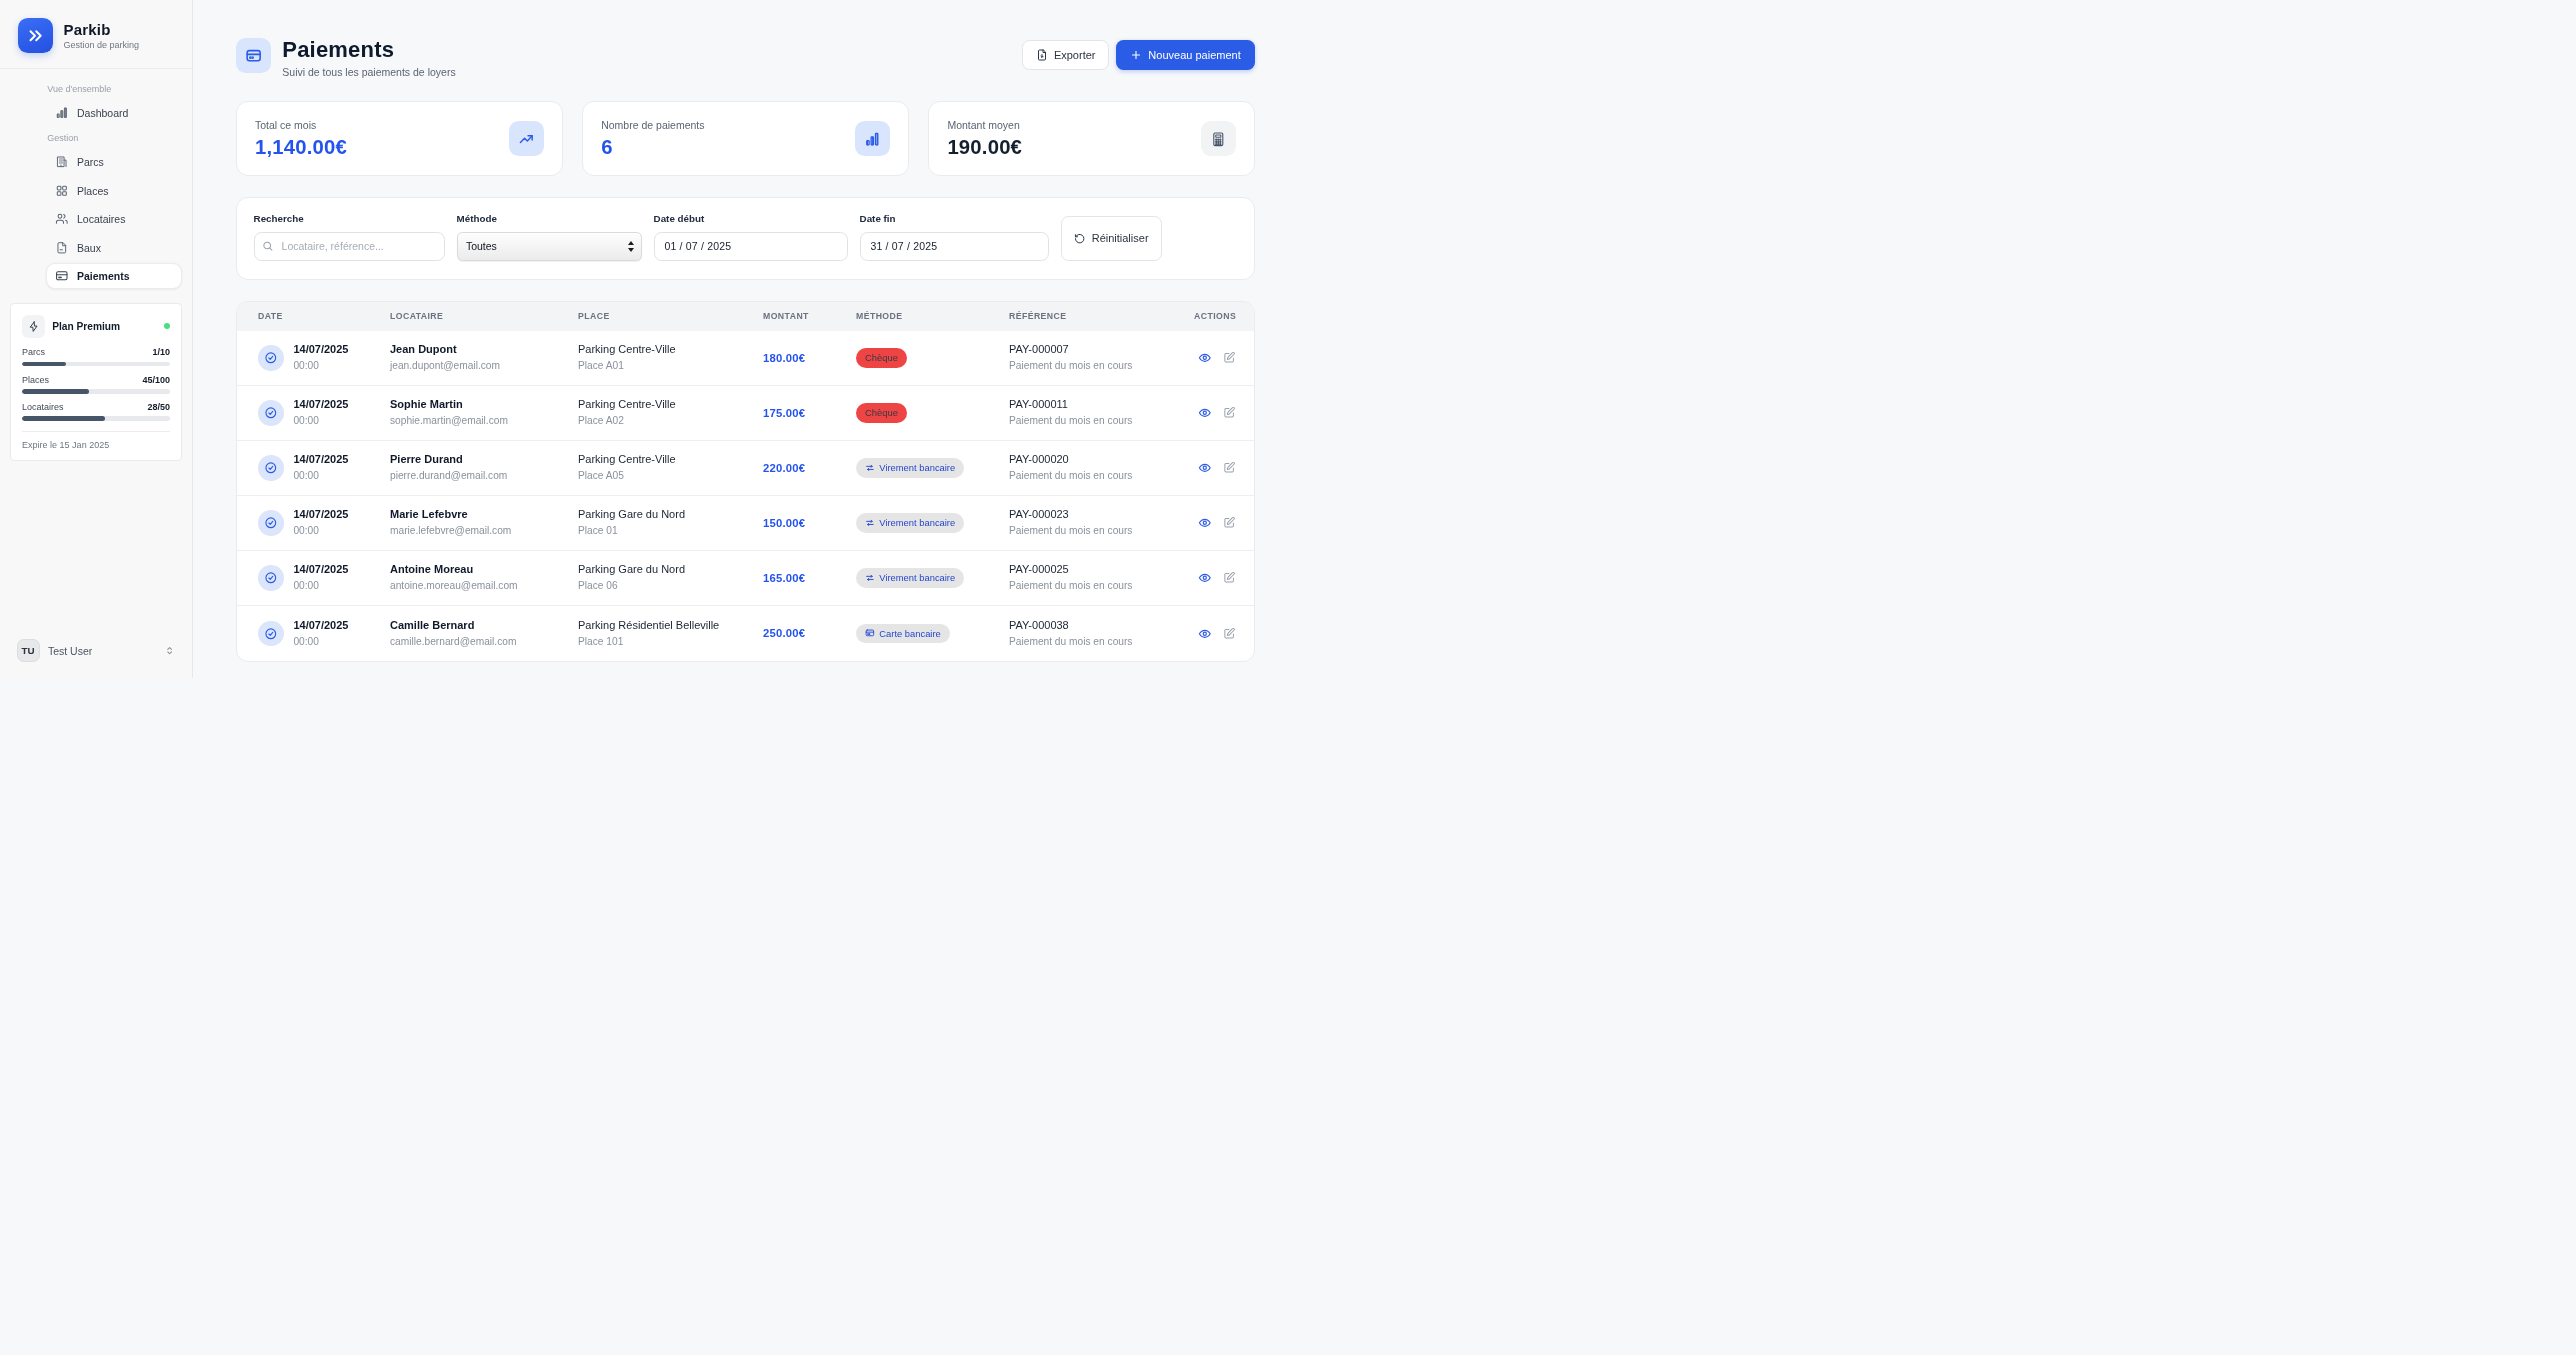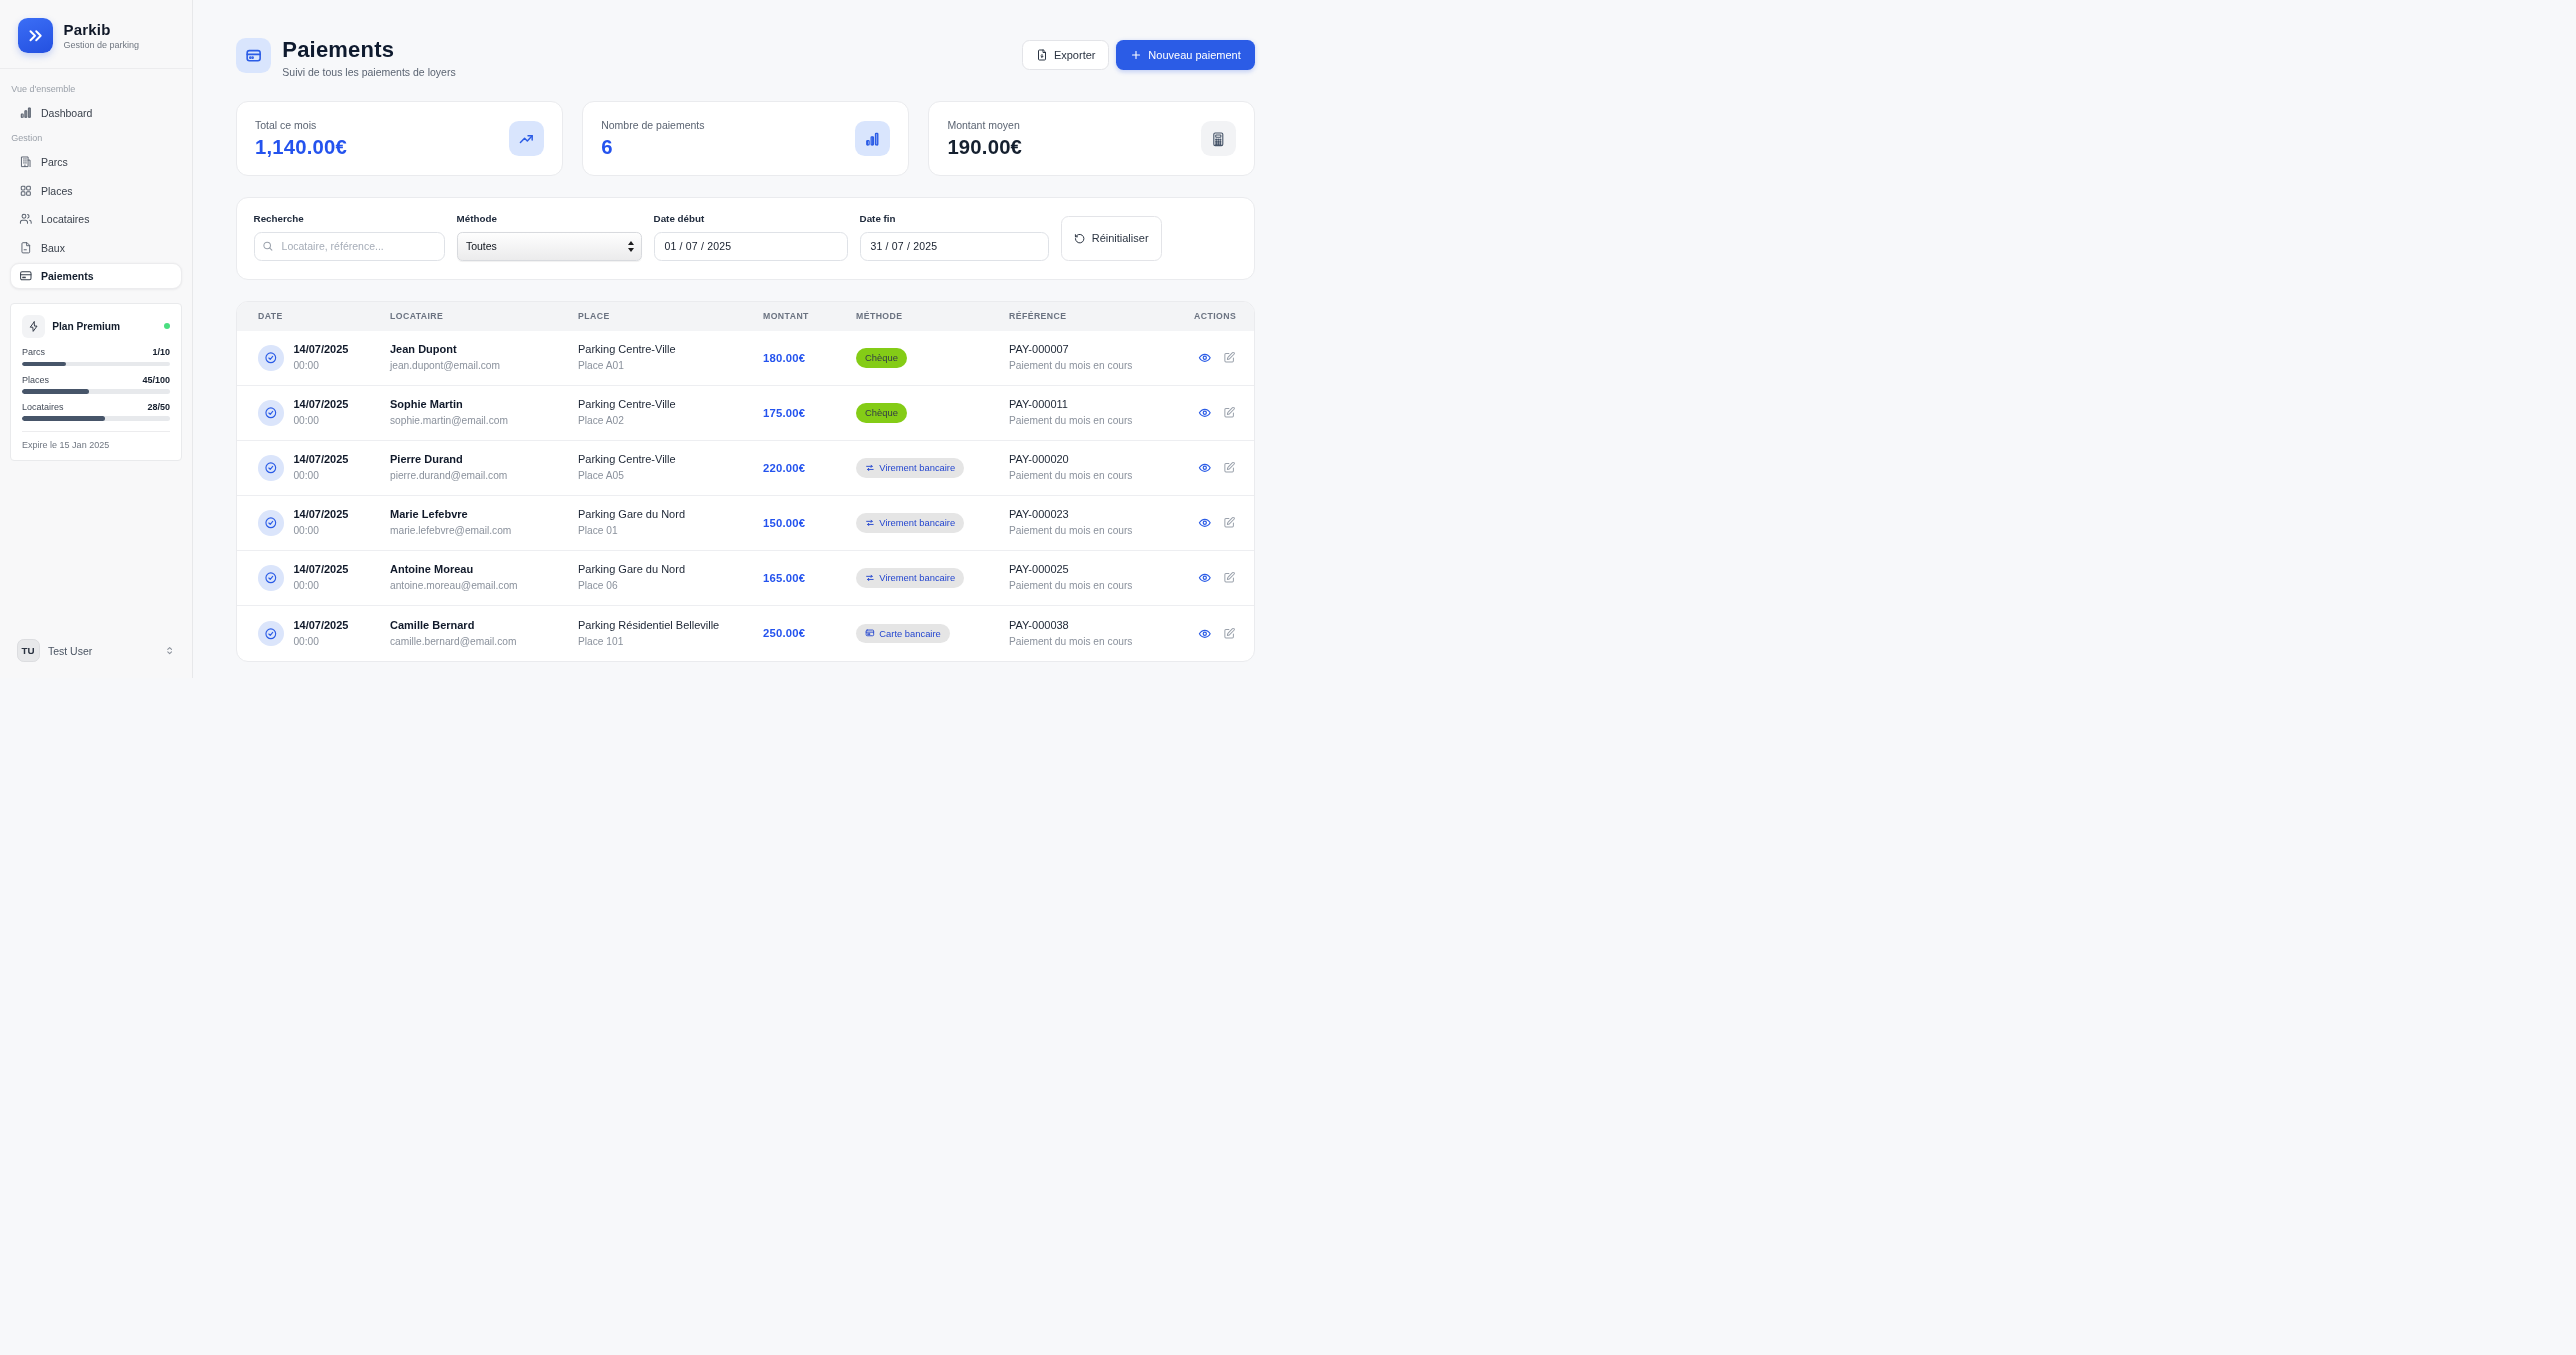--- a/index.html
+++ b/index.html
@@ -23,21 +23,21 @@
   .brand { display:flex; align-items:center; gap:10.5px; padding:18px 16.6px 15px 18px; }
   .brand-logo {
     width:35px; height:35px; border-radius:9.8px;
     background:linear-gradient(160deg,#3b6ef6 0%,#2450e0 100%);
     display:flex; align-items:center; justify-content:center;
     box-shadow:0 3px 7.5px rgba(43,92,230,.25);
   }
   .brand-title { font-size:15px; font-weight:bold; color:#101828; letter-spacing:0.2px; }
   .brand-sub { font-size:9px; color:#6f7680; margin-top:2.3px; }
   .sidebar-divider { border-bottom:0.8px solid #ececee; }
-  .nav { padding:10.5px 9.8px 0 9.8px; }
+  .nav { padding:10.5px 9.8px 0 9.8px;margin-left:36px; }
   .nav-section-label { font-size:9px; color:#9ba1aa; padding:4.5px 7.5px 6px 1.5px; }
   .nav-item {
     display:flex; align-items:center; gap:8.3px;
     padding:5.3px 8.3px; border-radius:9px; margin-bottom:2.3px;
     font-size:10.5px; color:#3a414c; cursor:pointer;
     border:0.8px solid transparent;
   }
   .nav-item .icon { color:#5b6370; }
   .nav-item.active {
     background:#ffffff; border:0.8px solid #ececee; color:#141e2d; font-weight:bold;
@@ -135,21 +135,21 @@
   .th.right { text-align:right; }
   .trow { height:55px; border-bottom:0.8px solid #edeef1; }
   .trow:last-child { border-bottom:none; }
   .cell-date { display:flex; align-items:center; gap:9.8px; }
   .row-check { width:25.6px; height:25.6px; border-radius:50%; background:#dbe5fb; color:#2b5ce6; }
   .c-main { font-size:11px; font-weight:bold; color:#10192a; line-height:1.2; }
   .c-sub { font-size:10.2px; color:#8a919c; margin-top:3.8px; line-height:1.2; }
   .amount { font-size:11.3px; font-weight:bold; color:#2453ee; letter-spacing:0.2px; }
   .badge { display:inline-flex; align-items:center; gap:4.5px; height:19.6px; padding:0 9px;
            border-radius:752px; font-size:9.4px; font-weight:500; }
-  .badge.neutral { background:#84cc16; color:#333b47; }
+  .badge.neutral { background:#ef4444; color:#333b47; }
   .badge.blue { background:#e5e5e5; color:#2446cf; }
   .cell-actions { display:flex; justify-content:flex-end; gap:11.3px; }
   .act { cursor:pointer; }
   .act.view { color:#2b5ce6; }
   .act.edit { color:#9aa1ab; }
 </style>
 </head>
 <body>
 
 <aside class="sidebar">

